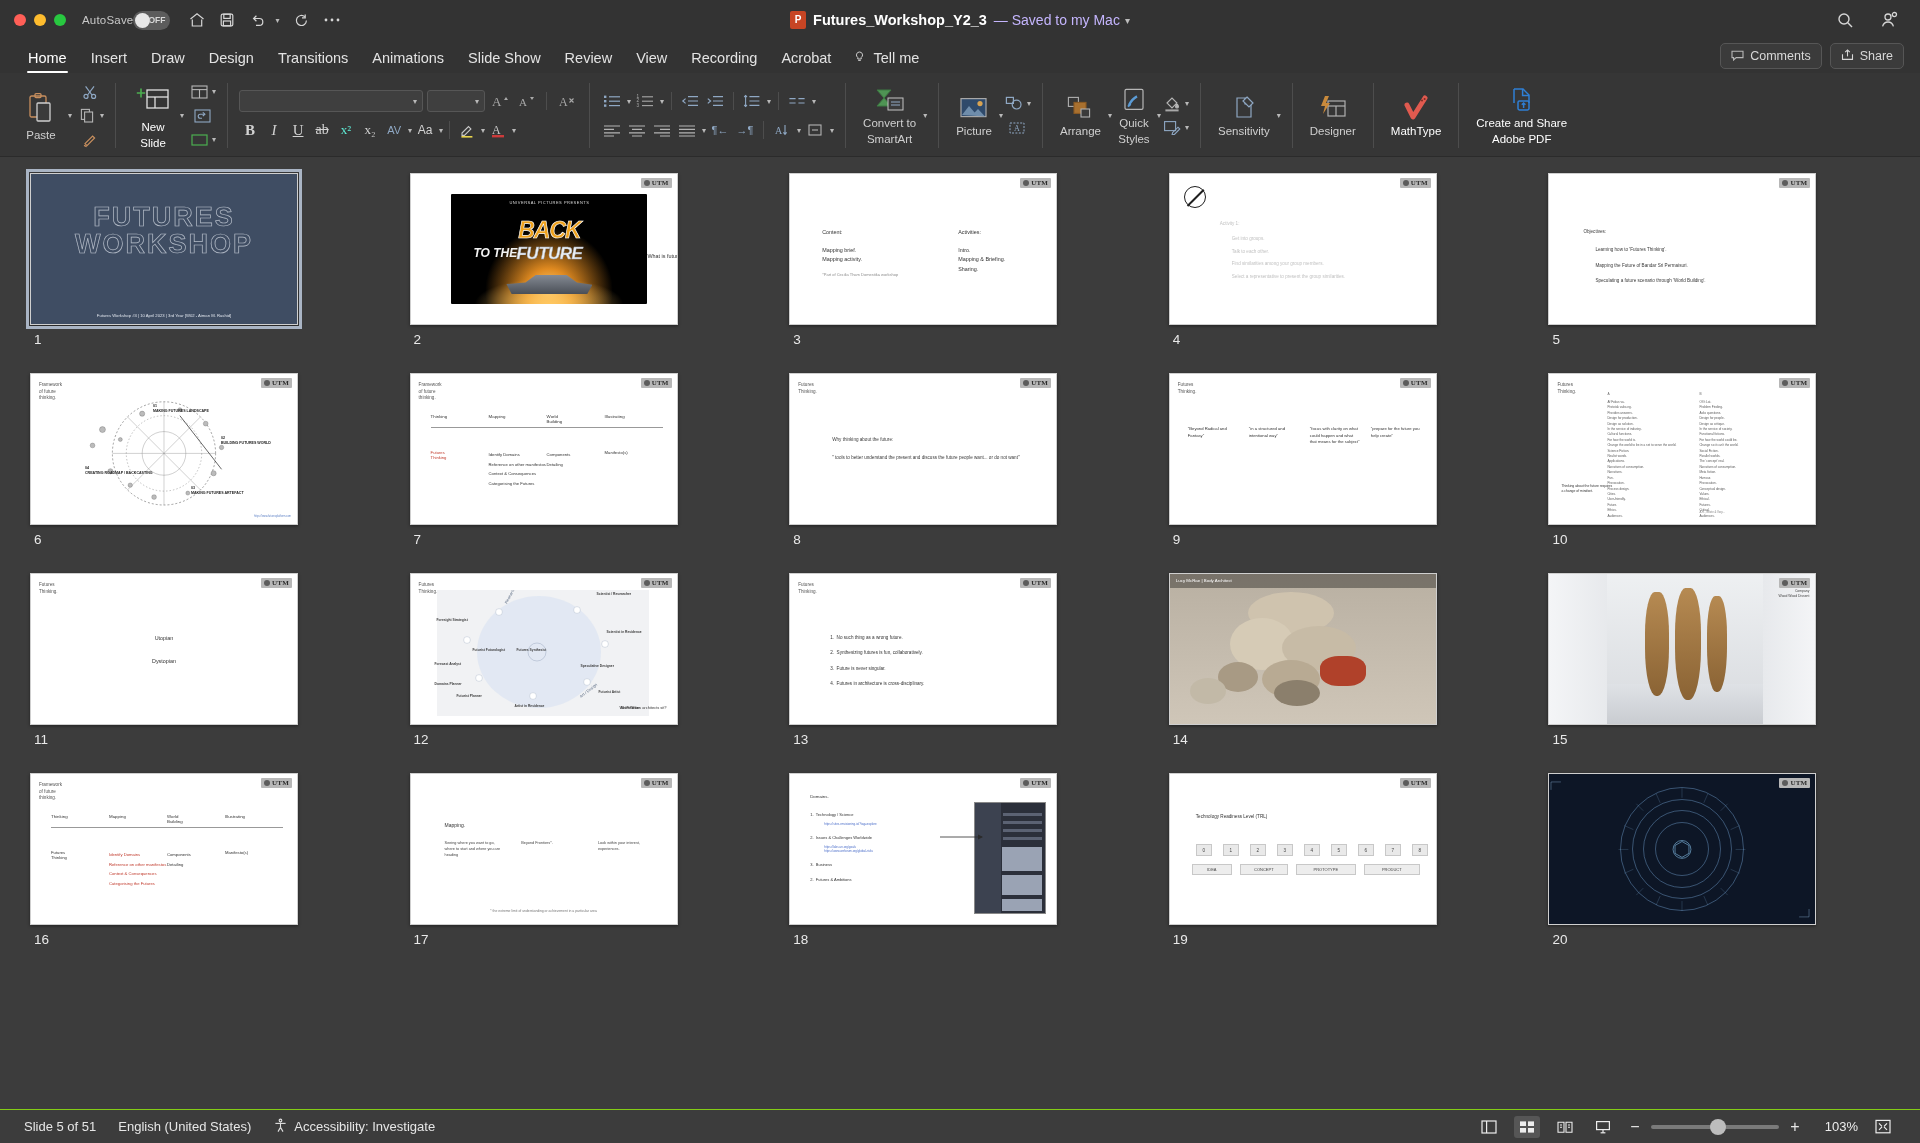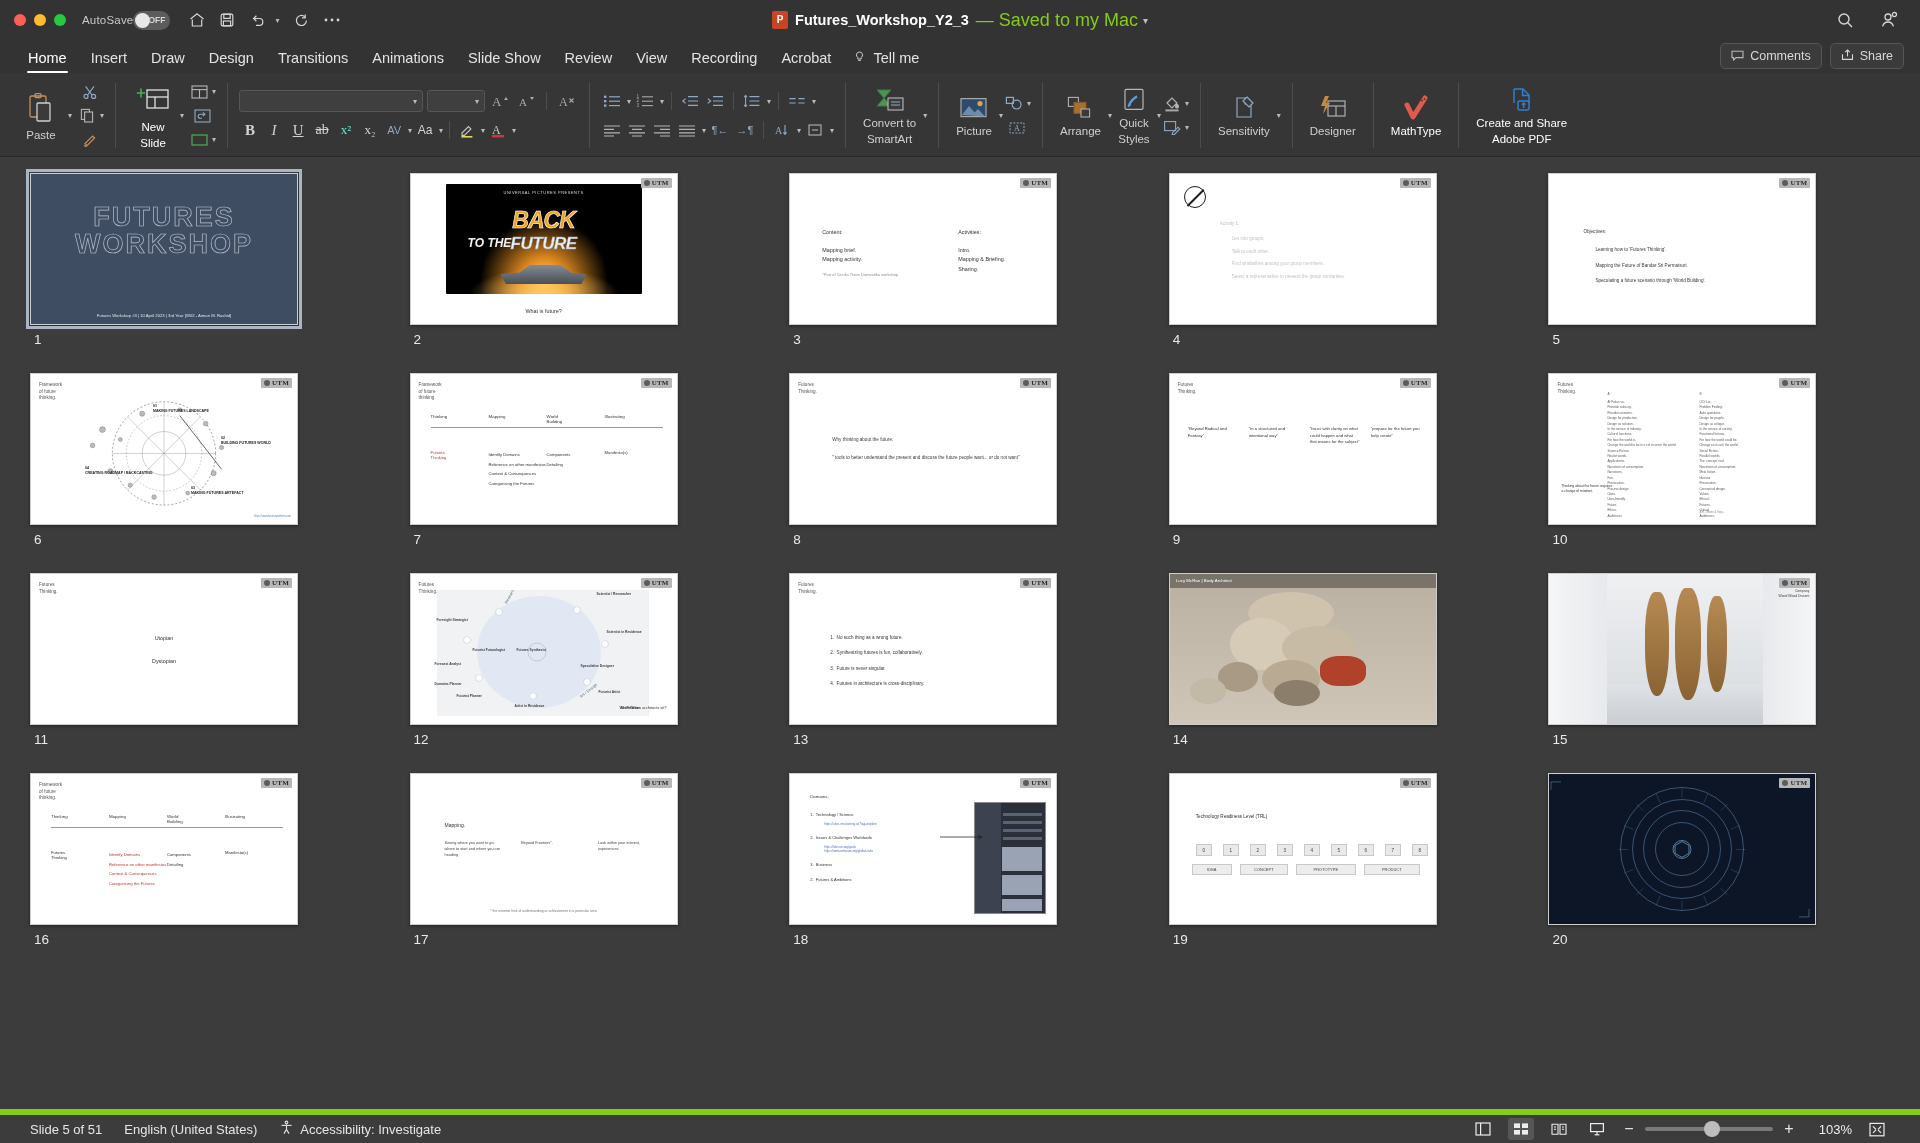--- a/index.html
+++ b/index.html
@@ -43,21 +43,21 @@
     display: flex; align-items: center; justify-content: center; gap: 7px;
     pointer-events: none;
   }
   .doc-title > * { pointer-events: auto; }
   .ppt-badge {
     width: 16px; height: 18px; background: #c74524; border-radius: 2px;
     display: flex; align-items: center; justify-content: center;
     color: #fff; font-size: 10px; font-weight: bold; line-height: 1;
   }
   .doc-name { color: #ffffff; font-size: 14.5px; font-weight: bold; }
-  .doc-state { color: #84cc16; font-size: 18px; }
+  .doc-state { color: #c4b5fd; font-size: 14px; }
   .doc-chev { color: #bdbdbd; font-size: 10px; margin-left: -2px; }
 
   .tb-right { margin-left: auto; display: flex; align-items: center; gap: 14px; }
 
   
   .ribbon-tabs {
     height: 33px; background: #333333; display: flex; align-items: flex-end;
     padding: 0 16px; gap: 0;
   }
   .rtab {
@@ -149,21 +149,21 @@
     color: transparent; -webkit-text-stroke: 0.7px rgba(225,230,238,.72);
     font-family: "Liberation Sans", sans-serif;
   }
   .s1 .foot {
     position:absolute; left:0; right:0; bottom:6px; text-align:center;
     font-size: 4.2px; color: #dfe4ec;
   }
 
   
   .s2 { width:100%; height:100%; background:#fff; position:relative; display:flex;
-        flex-direction:column; align-items:center; justify-content:center; }
+        align-items:center; justify-content:center;margin-left:24px; }
   .bttf {
     width: 196px; height: 110px; border-radius: 1px; position:relative; overflow:hidden;
     background:
       radial-gradient(ellipse at 50% 88%, #ffd27a 0%, #e08a20 16%, rgba(40,20,0,0) 46%),
       linear-gradient(#000 0%, #000 100%);
   }
   .bttf .bt-top { position:absolute; left:0; right:0; top:6px; text-align:center;
     color:#dcdcdc; font-size:4px; letter-spacing:.5px; }
   .bttf .bt-back { position:absolute; left:0; right:0; top:26px; text-align:center;
     font-size:23px; font-weight:bold; letter-spacing:-1px; line-height:.9;
@@ -244,21 +244,21 @@
                    display:flex; align-items:center; justify-content:center; }
 
   
   .s20 { width:100%; height:100%; background:#0d1626; position:relative; overflow:hidden; }
   .s20 .ring { position:absolute; left:50%; top:50%; transform:translate(-50%,-50%);
                border-radius:50%; border:.5px solid rgba(120,170,220,.42); }
 
   
   .statusbar {
     position: absolute; left:0; right:0; bottom:0; height: 34px; background:#3c3c3c;
-    display:flex; align-items:center; padding: 0 30px; border-top:6px solid #84cc16;
+    display:flex; align-items:center; padding: 0 24px; border-top:1px solid #84cc16;
   }
   .sb-item { color:#e6e6e6; font-size:13px; margin-right:22px; display:flex; align-items:center; gap:6px; }
   .sb-right { margin-left:auto; display:flex; align-items:center; gap:12px; }
   .viewbtn { width:26px; height:22px; display:flex; align-items:center; justify-content:center;
              color:#e9e9e9; border-radius:3px; }
   .viewbtn.active { background:#565656; }
   .zoomslider { display:flex; align-items:center; gap:9px; }
   .track { width:128px; height:4px; background:#7a7a7a; border-radius:3px; position:relative; }
   .track .knob2 { position:absolute; left:52%; top:50%; transform:translate(-50%,-50%);
                   width:16px; height:16px; border-radius:50%; background:#bdbdbd; }

